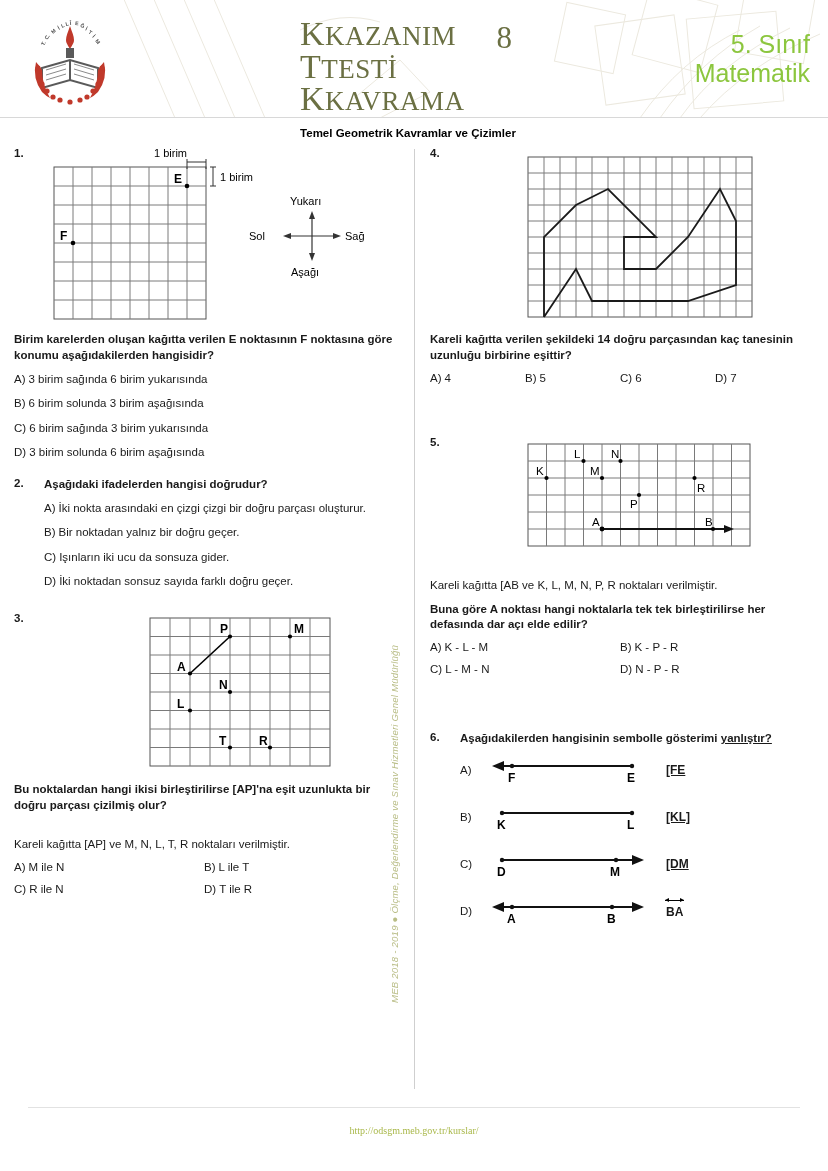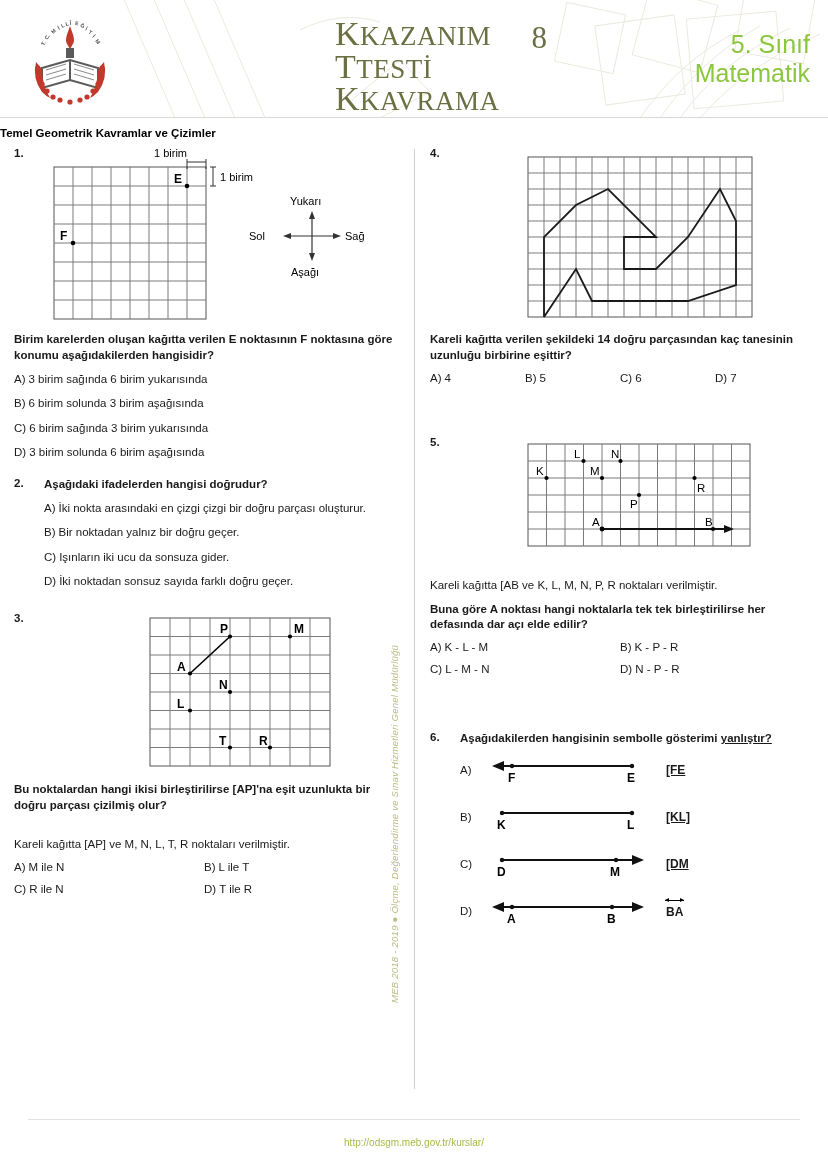--- a/index.html
+++ b/index.html
@@ -20,21 +20,21 @@
     overflow: hidden;
     background: #ffffff;
   }
   .header-bg { position: absolute; inset: 0; }
   .logo-wrap {
     position: absolute; left: 22px; top: 12px;
     width: 96px; height: 96px;
   }
   .title-center {
     position: absolute; left: 300px; top: 18px;
-    width: 250px; text-align: left; margin-left: 35px;
+    width: 250px; text-align: left;
   }
   .kv-line {
     font-family: "Liberation Serif", serif;
     color: #6b7043;
     line-height: 0.96;
     letter-spacing: 0.5px;
   }
   .kv-cap { font-size: 34px; }
   .kv-num {
     position: absolute; right: 38px; top: 2px;
@@ -48,20 +48,21 @@
     font-size: 25px;
     line-height: 1.16;
   }
   .header-rule {
     position: absolute; left: 0; right: 0; bottom: 0;
     height: 1px; background: #d8d8d8;
   }
 
   
   .section-title {
+    text-align: center;
     font-size: 11.5px;
     font-weight: bold;
     padding: 9px 12px 6px 0;
     color: #000;
   }
 
   
   .content {
     position: relative;
     padding: 0 16px;
@@ -185,22 +186,23 @@
     position: absolute;
     left: -1px; top: -5.5px;
     border-right: 4px solid #000;
     border-top: 2.5px solid transparent;
     border-bottom: 2.5px solid transparent;
   }
 
   
   .footer {
     position: absolute;
-    left: 0; right: 0; bottom: 0;
+    left: 0; right: 0; bottom: 12px;
     height: 78px;
+    font-family: Liberation Serif, serif;
   }
   .footer-rule {
     position: absolute; left: 28px; right: 28px; top: 26px;
     height: 1px; background: #e2e2e2;
   }
   .footer-url {
     position: absolute; left: 0; right: 0; top: 44px;
     text-align: center;
     font-size: 10px;
     color: #a9b84a;

